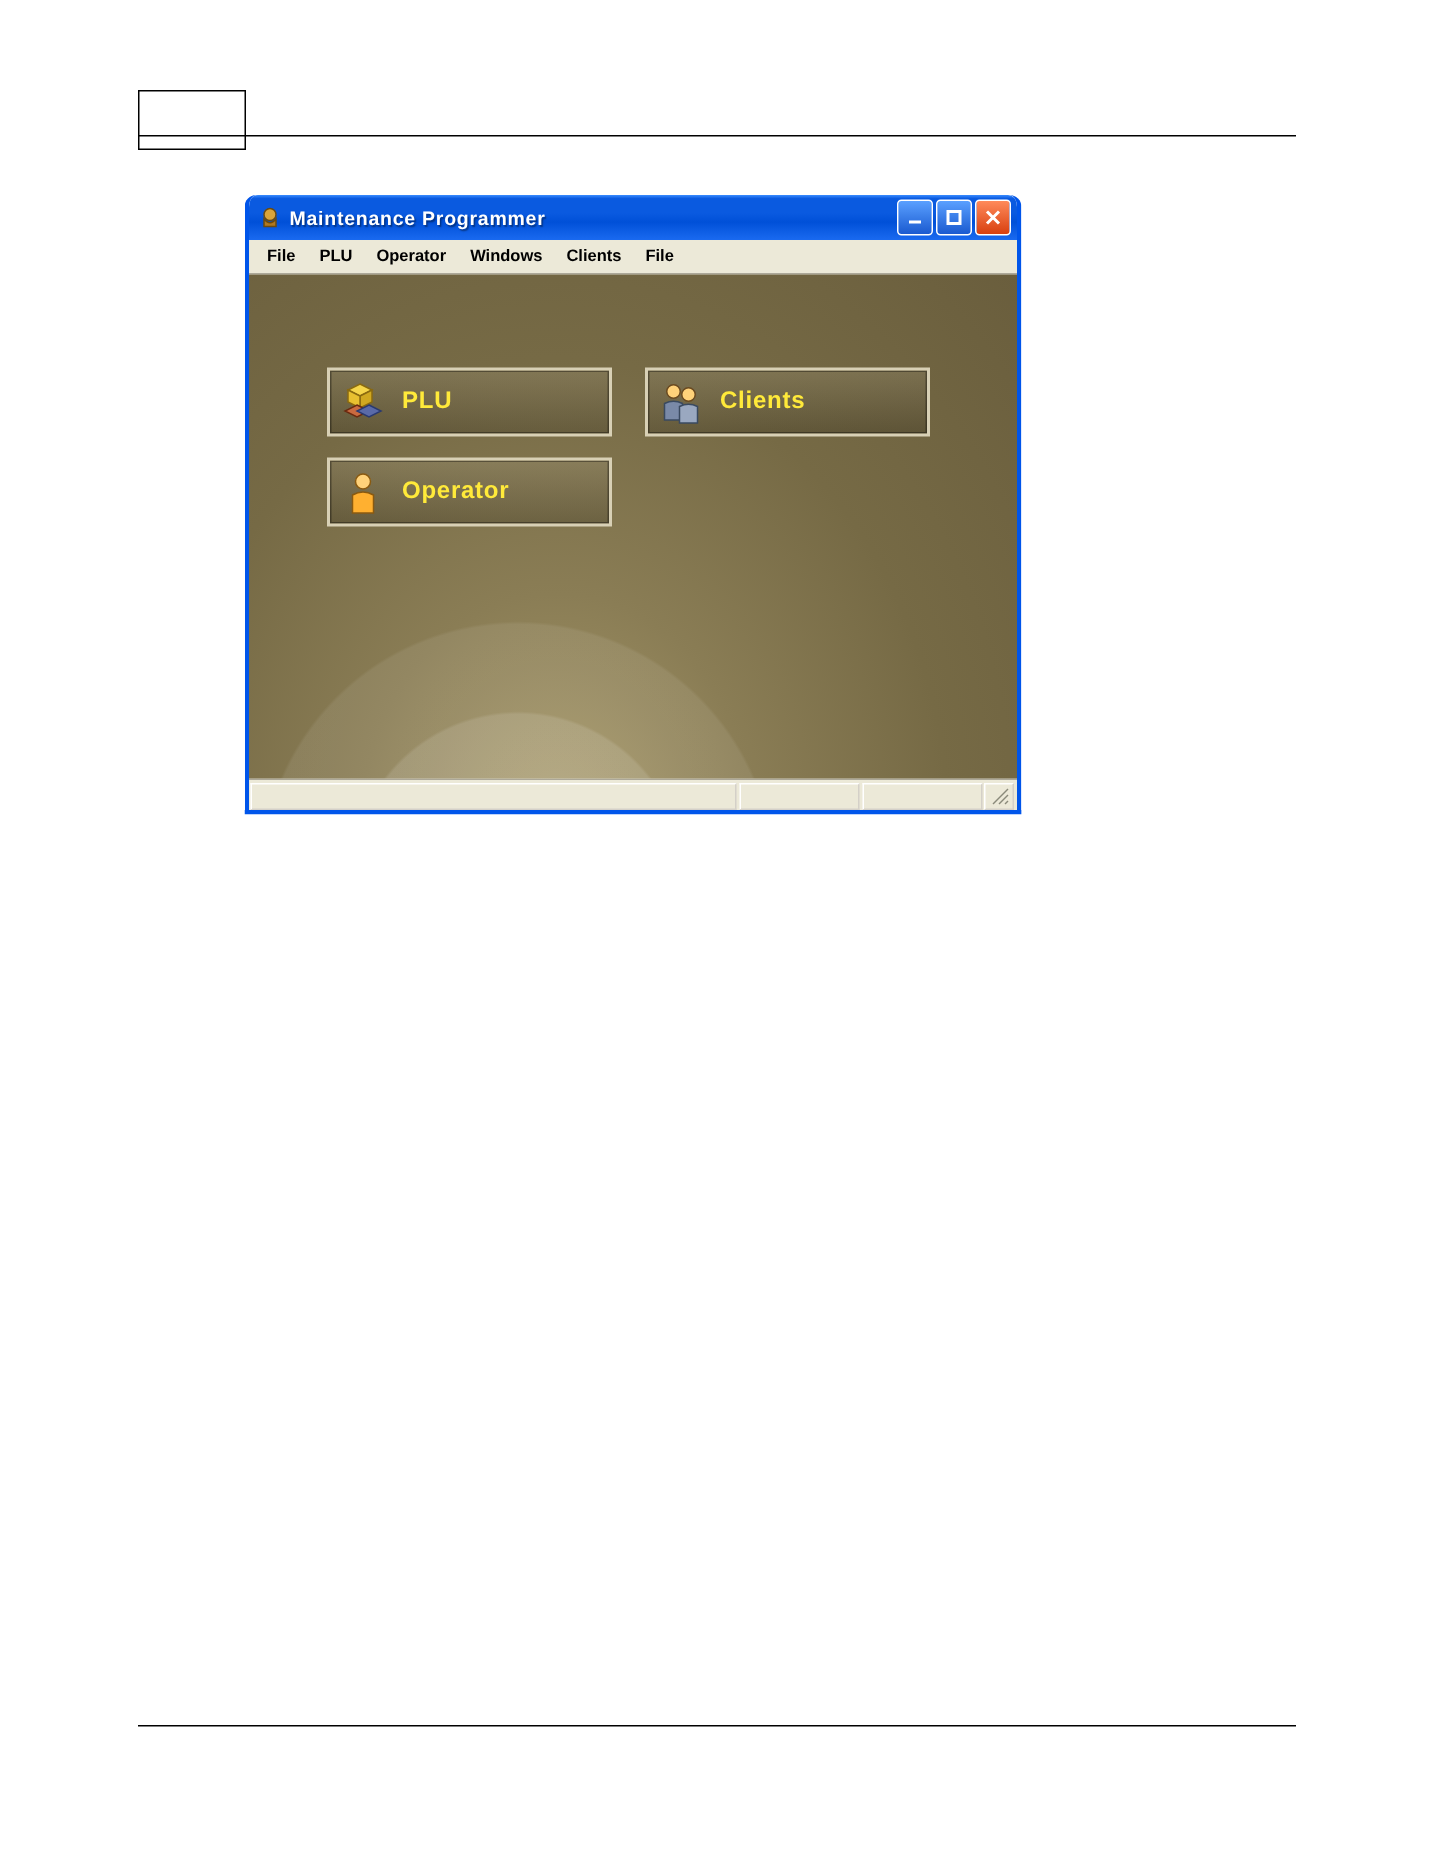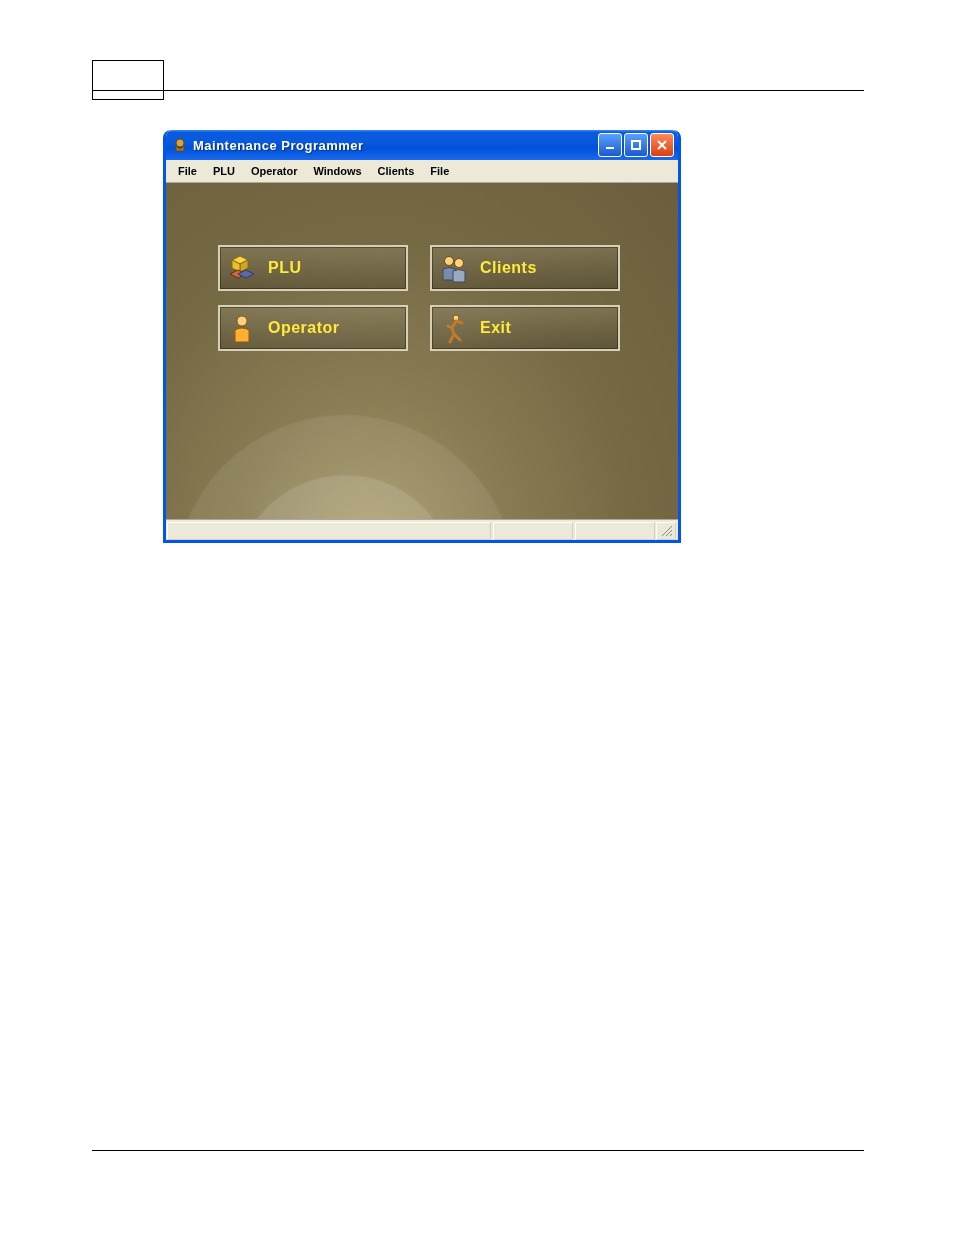--- a/index.html
+++ b/index.html
@@ -242,29 +242,20 @@
       <div class="app-btn">
         <span class="app-btn-icon">
           <svg viewBox="0 0 32 32" width="32" height="32">
             <circle cx="16" cy="9" r="5" fill="#ffd27a" stroke="#8a5a10"></circle>
             <path d="M9 30 L9 18 Q16 14 23 18 L23 30 Z" fill="#ffb030" stroke="#8a5a10"></path>
           </svg>
         </span>
         <span class="app-btn-label">Operator</span>
       </div>
 
-      <div class="app-btn">
-        <span class="app-btn-icon">
-          <svg viewBox="0 0 32 32" width="32" height="32">
-            <circle cx="18" cy="6" r="3" fill="#ffd27a" stroke="#7a5a20"></circle>
-            <path d="M18 9 L14 16 L10 14 M14 16 L16 22 L12 30 M16 22 L22 28 M18 9 L24 11" stroke="#c07a30" stroke-width="3" fill="none" stroke-linecap="round"></path>
-          </svg>
-        </span>
-        <span class="app-btn-label">Exit</span>
-      </div>
 
     </div>
   </div>
 
   <div class="statusbar">
     <div class="status-cell main"></div>
     <div class="status-cell small"></div>
     <div class="status-cell small"></div>
     <div class="status-grip">
       <svg width="14" height="14">

